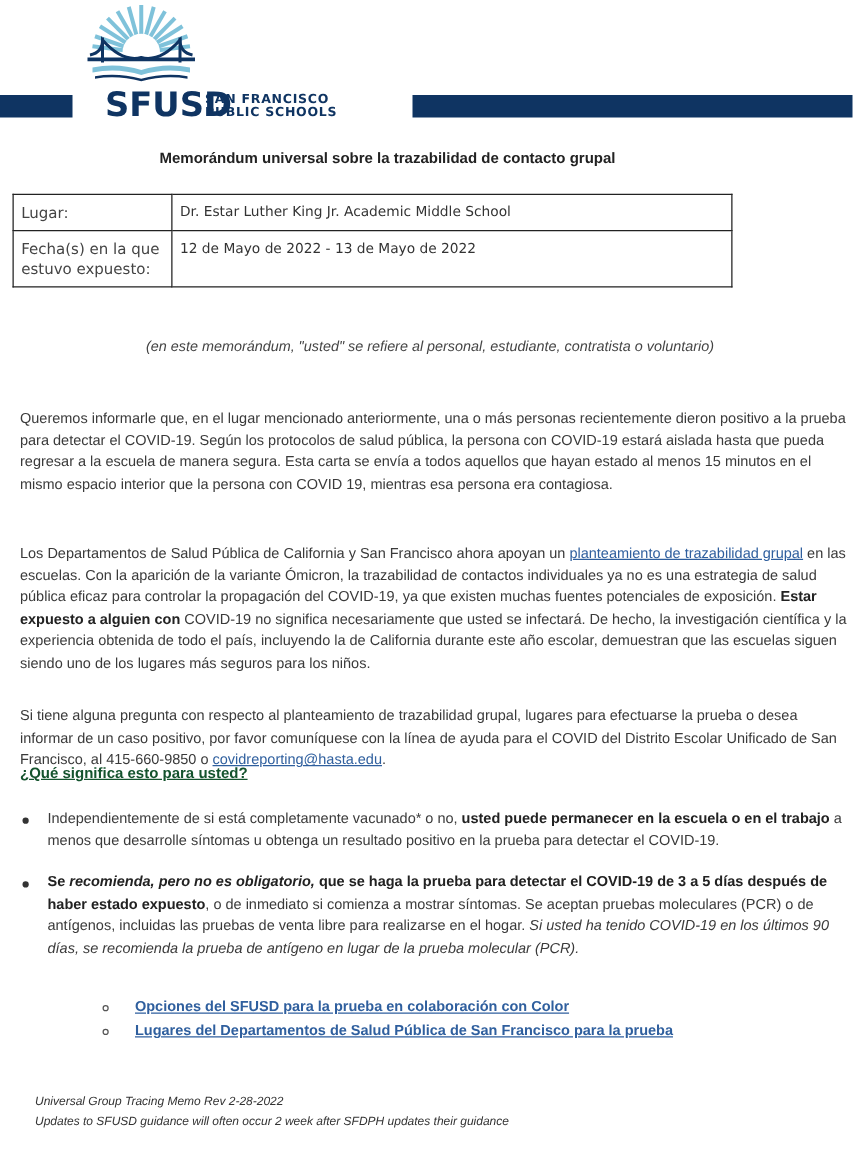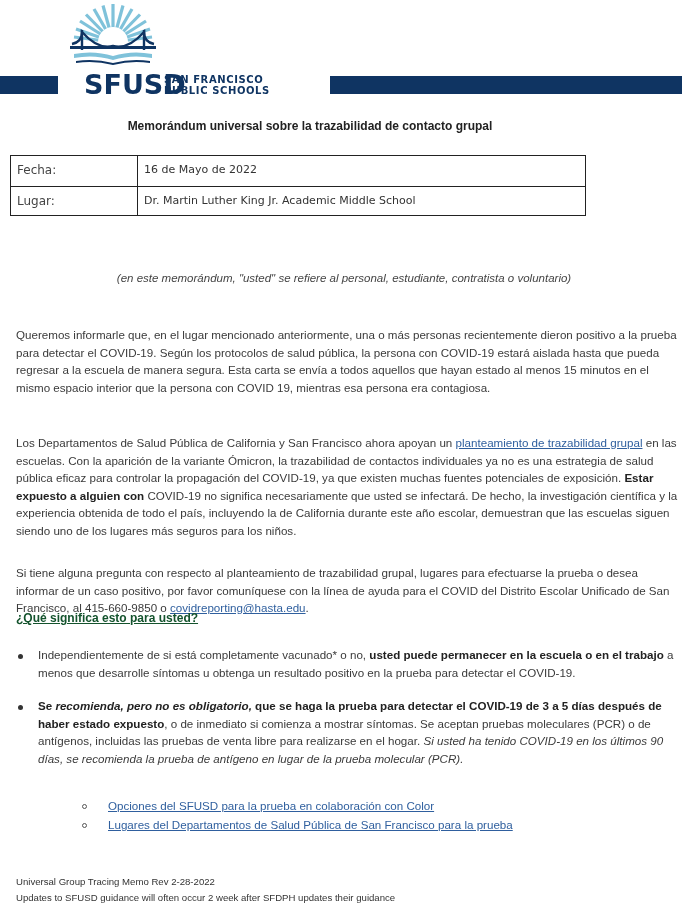--- a/index.html
+++ b/index.html
@@ -70,25 +70,25 @@
     font-size: 11.6px; line-height: 17.6px; color: #3a3a3a;
   }
   .bullet-text b { color: #222; }
 
   .sub-circle {
     position: absolute; left: 82px; width: 5px; height: 5px; border-radius: 50%;
     border: 1px solid #555; box-sizing: border-box;
   }
   .sub-link {
     position: absolute; left: 108px; font-size: 11.6px; line-height: 16px;
-    color: #2f5f9e; text-decoration: underline;
+    color: #2f5f9e; text-decoration: underline; font-weight: bold;
   }
 
   .footer {
-    position: absolute; left: 16px; font-size: 9.6px; color: #333; line-height: 14px;
+    position: absolute; left: 28px; font-size: 9.6px; color: #333; line-height: 14px; font-style: italic;
   }
 </style>
 </head>
 <body>
 
 <div class="bar bar-left"></div>
 <div class="bar bar-right"></div>
 
 <svg class="logo-mark" viewBox="0 0 90 66">
 
@@ -122,27 +122,27 @@
 <div class="logo-text">SFUSD</div>
 <div class="logo-sub">
   <div>SAN FRANCISCO</div>
   <div>PUBLIC SCHOOLS</div>
 </div>
 
 <div class="title">Memorándum universal sobre la trazabilidad de contacto grupal</div>
 
 <table class="meta">
   <tbody>
-      <tr class="r1">
-    <td class="k">Fecha:</td>
-    <td>16 de Mayo de 2022</td>
-  </tr>
   <tr class="r2">
     <td class="k">Lugar:</td>
-    <td>Dr. Martin Luther King Jr. Academic Middle School</td>
+    <td>Dr. Estar Luther King Jr. Academic Middle School</td>
+  </tr>
+  <tr class="r3">
+    <td class="k">Fecha(s) en la que estuvo expuesto:</td>
+    <td>12 de Mayo de 2022 - 13 de Mayo de 2022</td>
   </tr>
 </tbody>
   </table>
 
 <div class="note">(en este memorándum, "usted" se refiere al personal, estudiante, contratista o voluntario)</div>
 
 <div class="para" style="top:303px;">Queremos informarle que, en el lugar mencionado anteriormente, una o más personas   recientemente dieron positivo a la prueba para detectar el COVID-19. Según los protocolos de salud pública, la persona con COVID-19 estará aislada hasta que pueda regresar a la escuela de manera segura. Esta carta se envía a todos aquellos que hayan estado al menos 15 minutos en el mismo espacio interior que la persona con COVID 19, mientras esa persona era contagiosa.</div>
 
 <div class="para" style="top:411px;"><span>Los Departamentos de Salud Pública de California y San Francisco ahora apoyan un </span><a class="lnk" href="#">planteamiento de trazabilidad grupal</a><span> en las escuelas. Con la aparición de la variante Ómicron, la trazabilidad de contactos individuales ya no es una estrategia de salud pública eficaz para controlar la propagación del COVID-19, ya que existen muchas fuentes potenciales de exposición. </span><b>Estar expuesto a alguien con</b><span> COVID-19 no significa necesariamente que usted se infectará. De hecho, la investigación científica y la experiencia obtenida de todo el país, incluyendo la de California durante este año escolar, demuestran que las escuelas siguen siendo uno de los lugares más seguros para los niños.</span></div>
 

